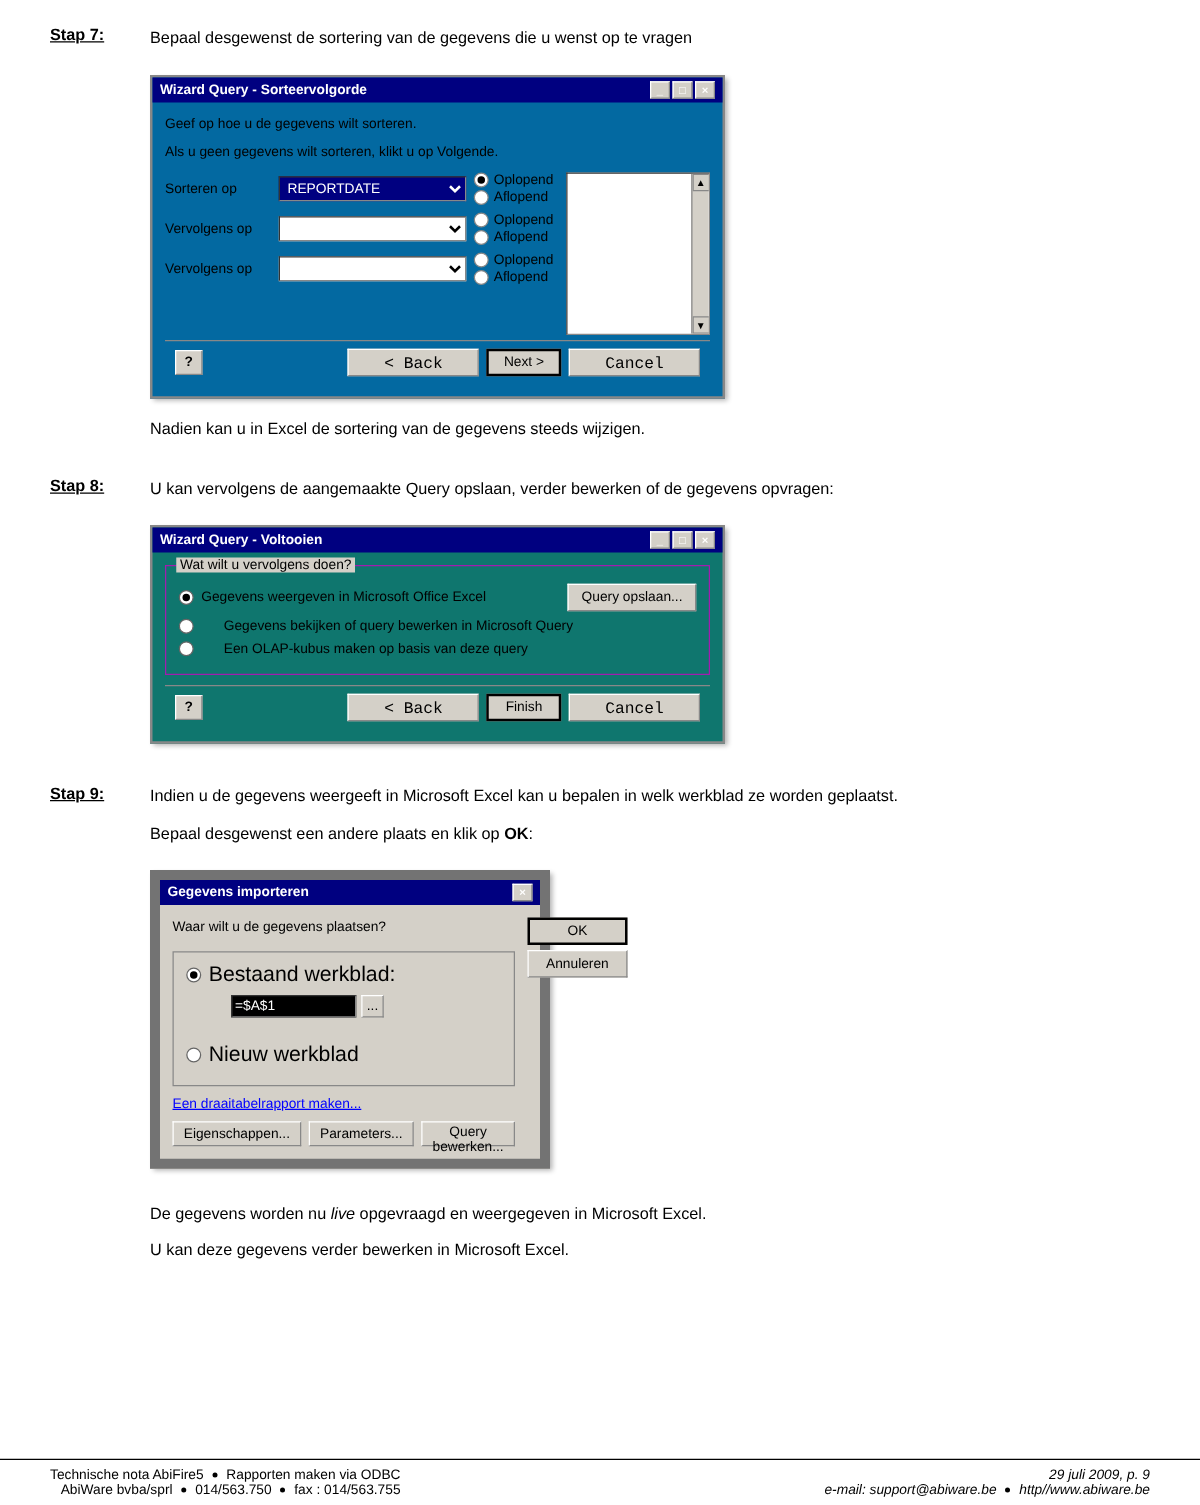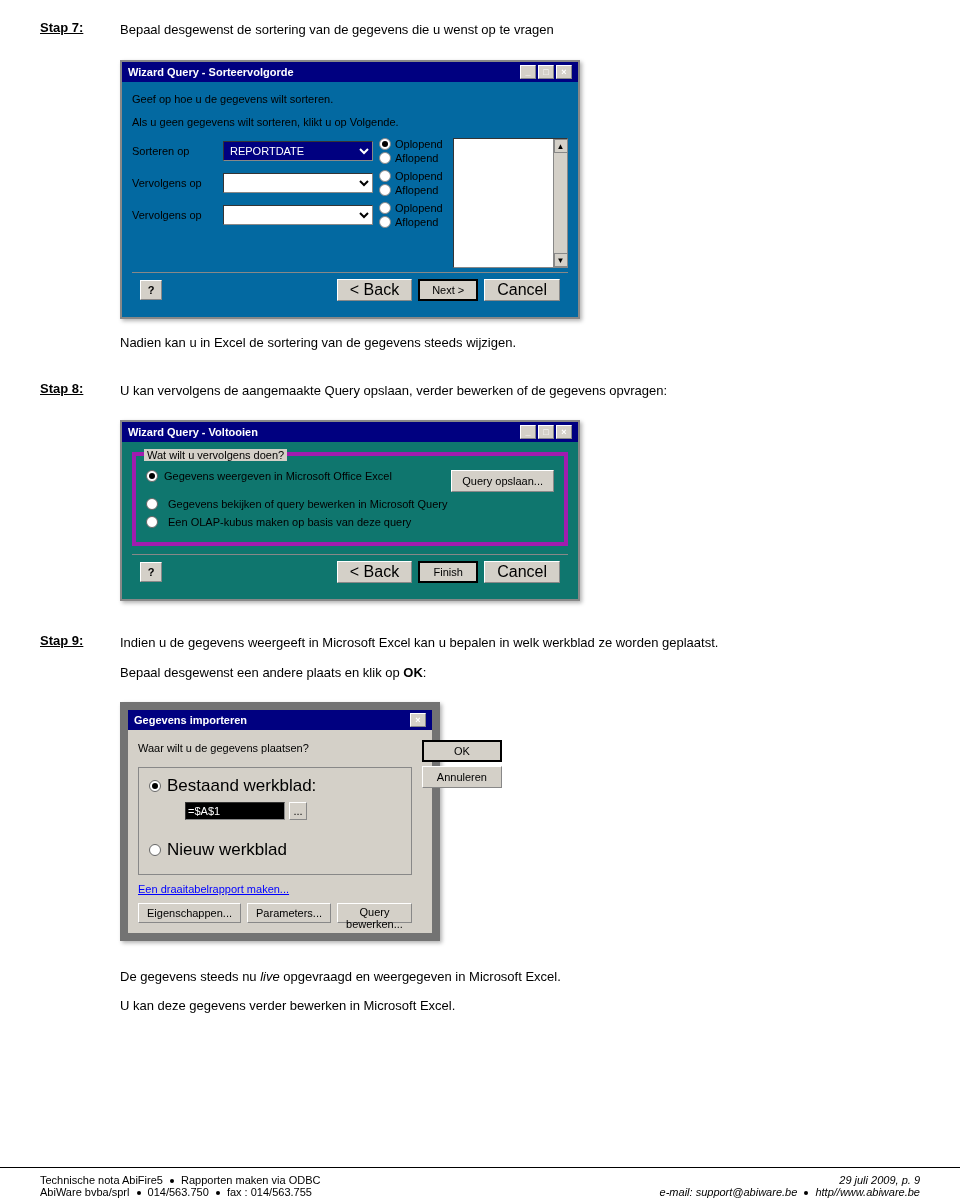--- a/index.html
+++ b/index.html
@@ -135,28 +135,29 @@
       align-items: center;
       justify-content: center;
       cursor: pointer;
       font-weight: bold;
     }
     .win-btn {
       background: #d4d0c8;
       border: 1px solid #888;
       border-top-color: #fff;
       border-left-color: #fff;
-      font-size: 16px;
-      padding: 2px 12px;
+      font-size: 13px;
+      padding: 2px 28px;
       min-width: 60px;
       height: 22px;
       cursor: pointer;
       display: flex;
       align-items: center;
       justify-content: center;
+      font-family: Liberation Mono, monospace;
     }
     .win-btn-default {
       border: 2px solid #000;
       background: #d4d0c8;
       font-size: 11px;
       padding: 2px 10px;
       min-width: 60px;
       height: 22px;
       cursor: pointer;
       display: flex;
@@ -204,37 +205,37 @@
       background: #0f766e;
       font-size: 11px;
       font-family: Arial, sans-serif;
       width: 460px;
       box-shadow: 2px 2px 4px rgba(0,0,0,0.3);
     }
     .volt-body {
       padding: 10px;
     }
     .volt-groupbox {
-      border: 4px solid #a21caf;
+      border: 1px solid #a21caf;
       padding: 8px 10px;
       margin-bottom: 8px;
       position: relative;
     }
     .volt-groupbox-title {
       position: absolute;
       top: -7px;
       left: 8px;
       background: #d4d0c8;
       padding: 0 3px;
       font-size: 11px;
     }
     .volt-option-row {
       display: flex;
-      align-items: flex-start;
-      gap: 10px;
+      align-items: center;
+      gap: 24px;
       margin-bottom: 6px;
       font-size: 11px;
     }
     .volt-radio {
       width: 12px;
       height: 12px;
       border: 1px solid #666;
       border-radius: 50%;
       background: white;
       display: flex;
@@ -376,20 +377,21 @@
       right: 0;
       border-top: 1px solid #000;
       padding: 6px 40px;
       display: flex;
       justify-content: space-between;
       font-size: 11px;
     }
     .footer-left {
       display: flex;
       flex-direction: column;
+      align-items: flex-end;
     }
     .footer-right {
       display: flex;
       flex-direction: column;
       text-align: right;
       font-style: italic;
     }
     .bullet {
       display: inline-block;
       width: 4px;
@@ -644,21 +646,21 @@
               <div style="display:flex;flex-direction:column;gap:4px;min-width:80px">
                 <button class="import-ok-btn">OK</button>
                 <button class="import-cancel-btn">Annuleren</button>
               </div>
             </div>
           </div>
         </div>
       </div>
 
       <p style="margin-top:12px">
-        <span>De gegevens steeds nu </span><em>live</em><span> opgevraagd en weergegeven in Microsoft Excel.</span>
+        <span>De gegevens worden nu </span><em>live</em><span> opgevraagd en weergegeven in Microsoft Excel.</span>
       </p>
       <p>U kan deze gegevens verder bewerken in Microsoft Excel.</p>
     </div>
   </div>
 
 </div>
 
 <div class="page-footer">
   <div class="footer-left">
     <div>

